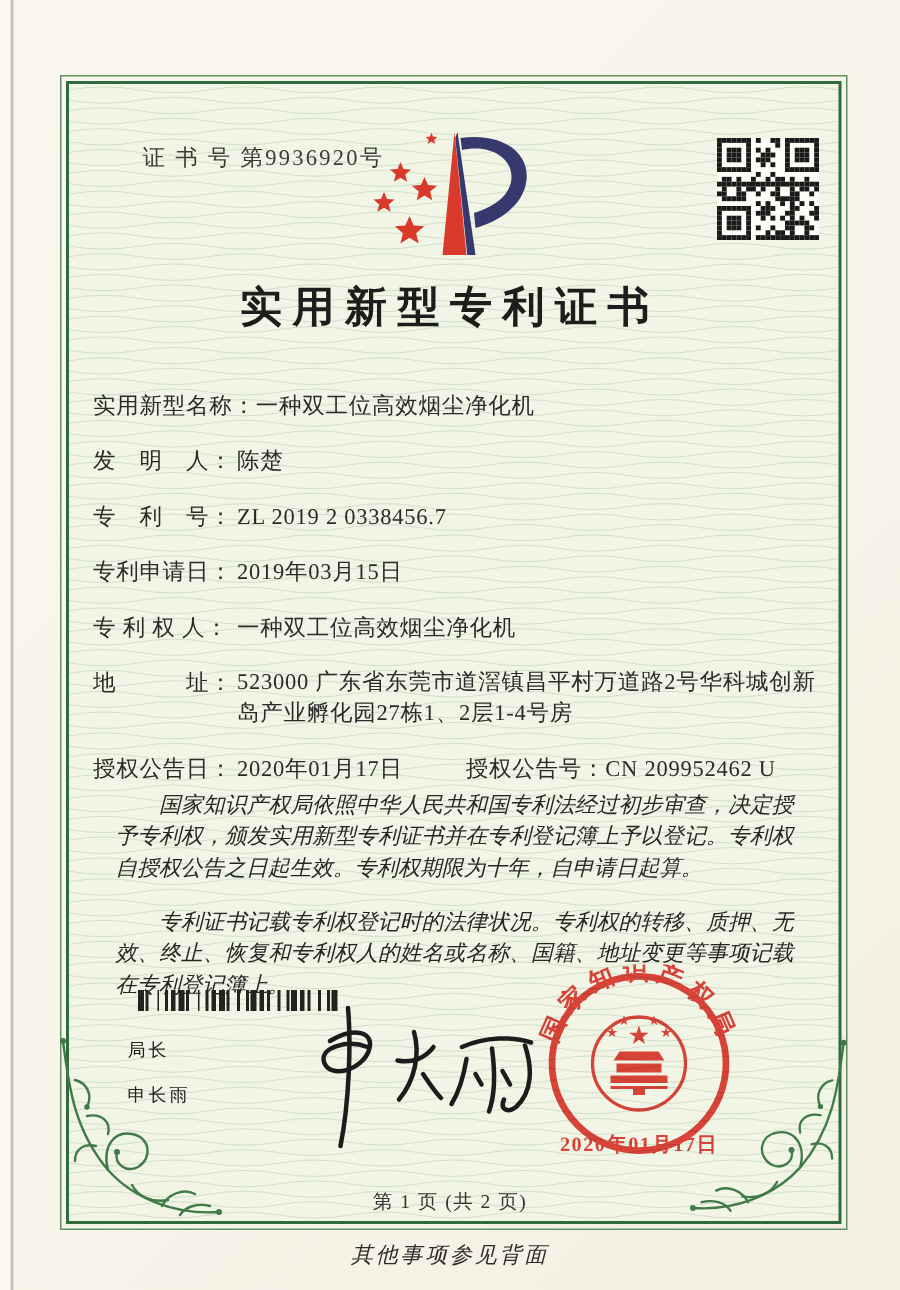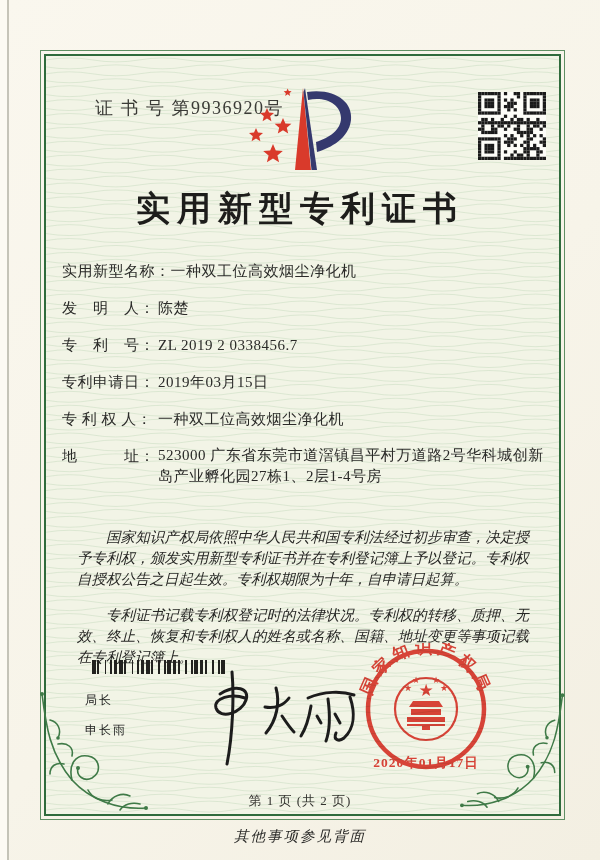--- a/index.html
+++ b/index.html
@@ -30,27 +30,27 @@
     position:absolute;left:3px;top:3px;right:3px;bottom:3px;
     border:2px solid #2f6b3c;
     background:#f2f4e6;
     overflow:hidden;
   }
   .guilloche{position:absolute;inset:0;width:100%;height:100%;}
   
   .content{position:absolute;inset:0;color:#2a2a28;}
   .cert-no{
     position:absolute;left:95px;top:96px;
-    font-size:18px;letter-spacing:1.5px;color:#3a3a36;
+    font-size:15px;letter-spacing:1.5px;color:#3a3a36;
   }
   .logo{position:absolute;left:243px;top:86px;width:114px;height:86px;}
   .qr{position:absolute;left:478px;top:92px;width:68px;height:68px;background:#fdfdf8;}
   .title{
     position:absolute;left:0;top:186px;width:100%;
-    text-align:center;font-size:34px;font-weight:bold;
+    text-align:center;font-size:28px;font-weight:bold;
     letter-spacing:7px;color:#1d1d1b;
   }
   .fields{position:absolute;left:62px;top:260px;width:480px;font-size:15px;}
   .frow{margin-bottom:15px;line-height:22px;white-space:nowrap;}
   .frow .lab{display:inline-block;min-width:96px;letter-spacing:.5px;vertical-align:top;}
   .frow .val{letter-spacing:.5px;}
   .frow .val-wrap{
     display:inline-block;width:392px;white-space:normal;
     vertical-align:top;line-height:21px;letter-spacing:.5px;
   }
@@ -472,20 +472,23 @@
       </div>
       <div class="frow">
         <span class="lab">专利申请日：</span><span class="val">2019年03月15日</span>
       </div>
       <div class="frow">
         <span class="lab">专 利 权 人：</span><span class="val">一种双工位高效烟尘净化机</span>
       </div>
       <div class="frow">
         <span class="lab">地　　　址：</span><span class="val-wrap">523000 广东省东莞市道滘镇昌平村万道路2号华科城创新岛产业孵化园27栋1、2层1-4号房</span>
       </div>
+      <div class="frow">
+        <span class="lab">授权公告日：</span><span class="val">2020年01月17日</span><span class="lab2">授权公告号：</span><span class="val">CN 209952462 U</span>
+      </div>
     </div>
 
     <div class="legal">
       <p>国家知识产权局依照中华人民共和国专利法经过初步审查，决定授予专利权，颁发实用新型专利证书并在专利登记簿上予以登记。专利权自授权公告之日起生效。专利权期限为十年，自申请日起算。</p>
       <p>专利证书记载专利权登记时的法律状况。专利权的转移、质押、无效、终止、恢复和专利权人的姓名或名称、国籍、地址变更等事项记载在专利登记簿上。</p>
     </div>
 
     <div class="barcode" id="barcode"><i style="width:3.6px;background:#22221f"></i><i style="width:1.8px;background:transparent"></i><i style="width:1.8px;background:#22221f"></i><i style="width:5.4px;background:transparent"></i><i style="width:1.8px;background:#22221f"></i><i style="width:3.6px;background:transparent"></i><i style="width:1.8px;background:#22221f"></i><i style="width:1.8px;background:transparent"></i><i style="width:3.6px;background:#22221f"></i><i style="width:1.8px;background:transparent"></i><i style="width:3.6px;background:#22221f"></i><i style="width:1.8px;background:transparent"></i><i style="width:1.8px;background:#22221f"></i><i style="width:5.4px;background:transparent"></i><i style="width:1.8px;background:#22221f"></i><i style="width:3.6px;background:transparent"></i><i style="width:1.8px;background:#22221f"></i><i style="width:1.8px;background:transparent"></i><i style="width:3.6px;background:#22221f"></i><i style="width:1.8px;background:transparent"></i><i style="width:3.6px;background:#22221f"></i><i style="width:1.8px;background:transparent"></i><i style="width:1.8px;background:#22221f"></i><i style="width:5.4px;background:transparent"></i><i style="width:1.8px;background:#22221f"></i><i style="width:3.6px;background:transparent"></i><i style="width:1.8px;background:#22221f"></i><i style="width:1.8px;background:transparent"></i><i style="width:3.6px;background:#22221f"></i><i style="width:1.8px;background:transparent"></i><i style="width:3.6px;background:#22221f"></i><i style="width:1.8px;background:transparent"></i><i style="width:1.8px;background:#22221f"></i><i style="width:5.4px;background:transparent"></i><i style="width:1.8px;background:#22221f"></i><i style="width:3.6px;background:transparent"></i><i style="width:1.8px;background:#22221f"></i><i style="width:1.8px;background:transparent"></i><i style="width:3.6px;background:#22221f"></i><i style="width:1.8px;background:transparent"></i><i style="width:3.6px;background:#22221f"></i><i style="width:1.8px;background:transparent"></i><i style="width:1.8px;background:#22221f"></i><i style="width:5.4px;background:transparent"></i><i style="width:1.8px;background:#22221f"></i><i style="width:3.6px;background:transparent"></i><i style="width:1.8px;background:#22221f"></i><i style="width:1.8px;background:transparent"></i><i style="width:3.6px;background:#22221f"></i><i style="width:1.8px;background:transparent"></i></div>
 
     <div class="signer">

